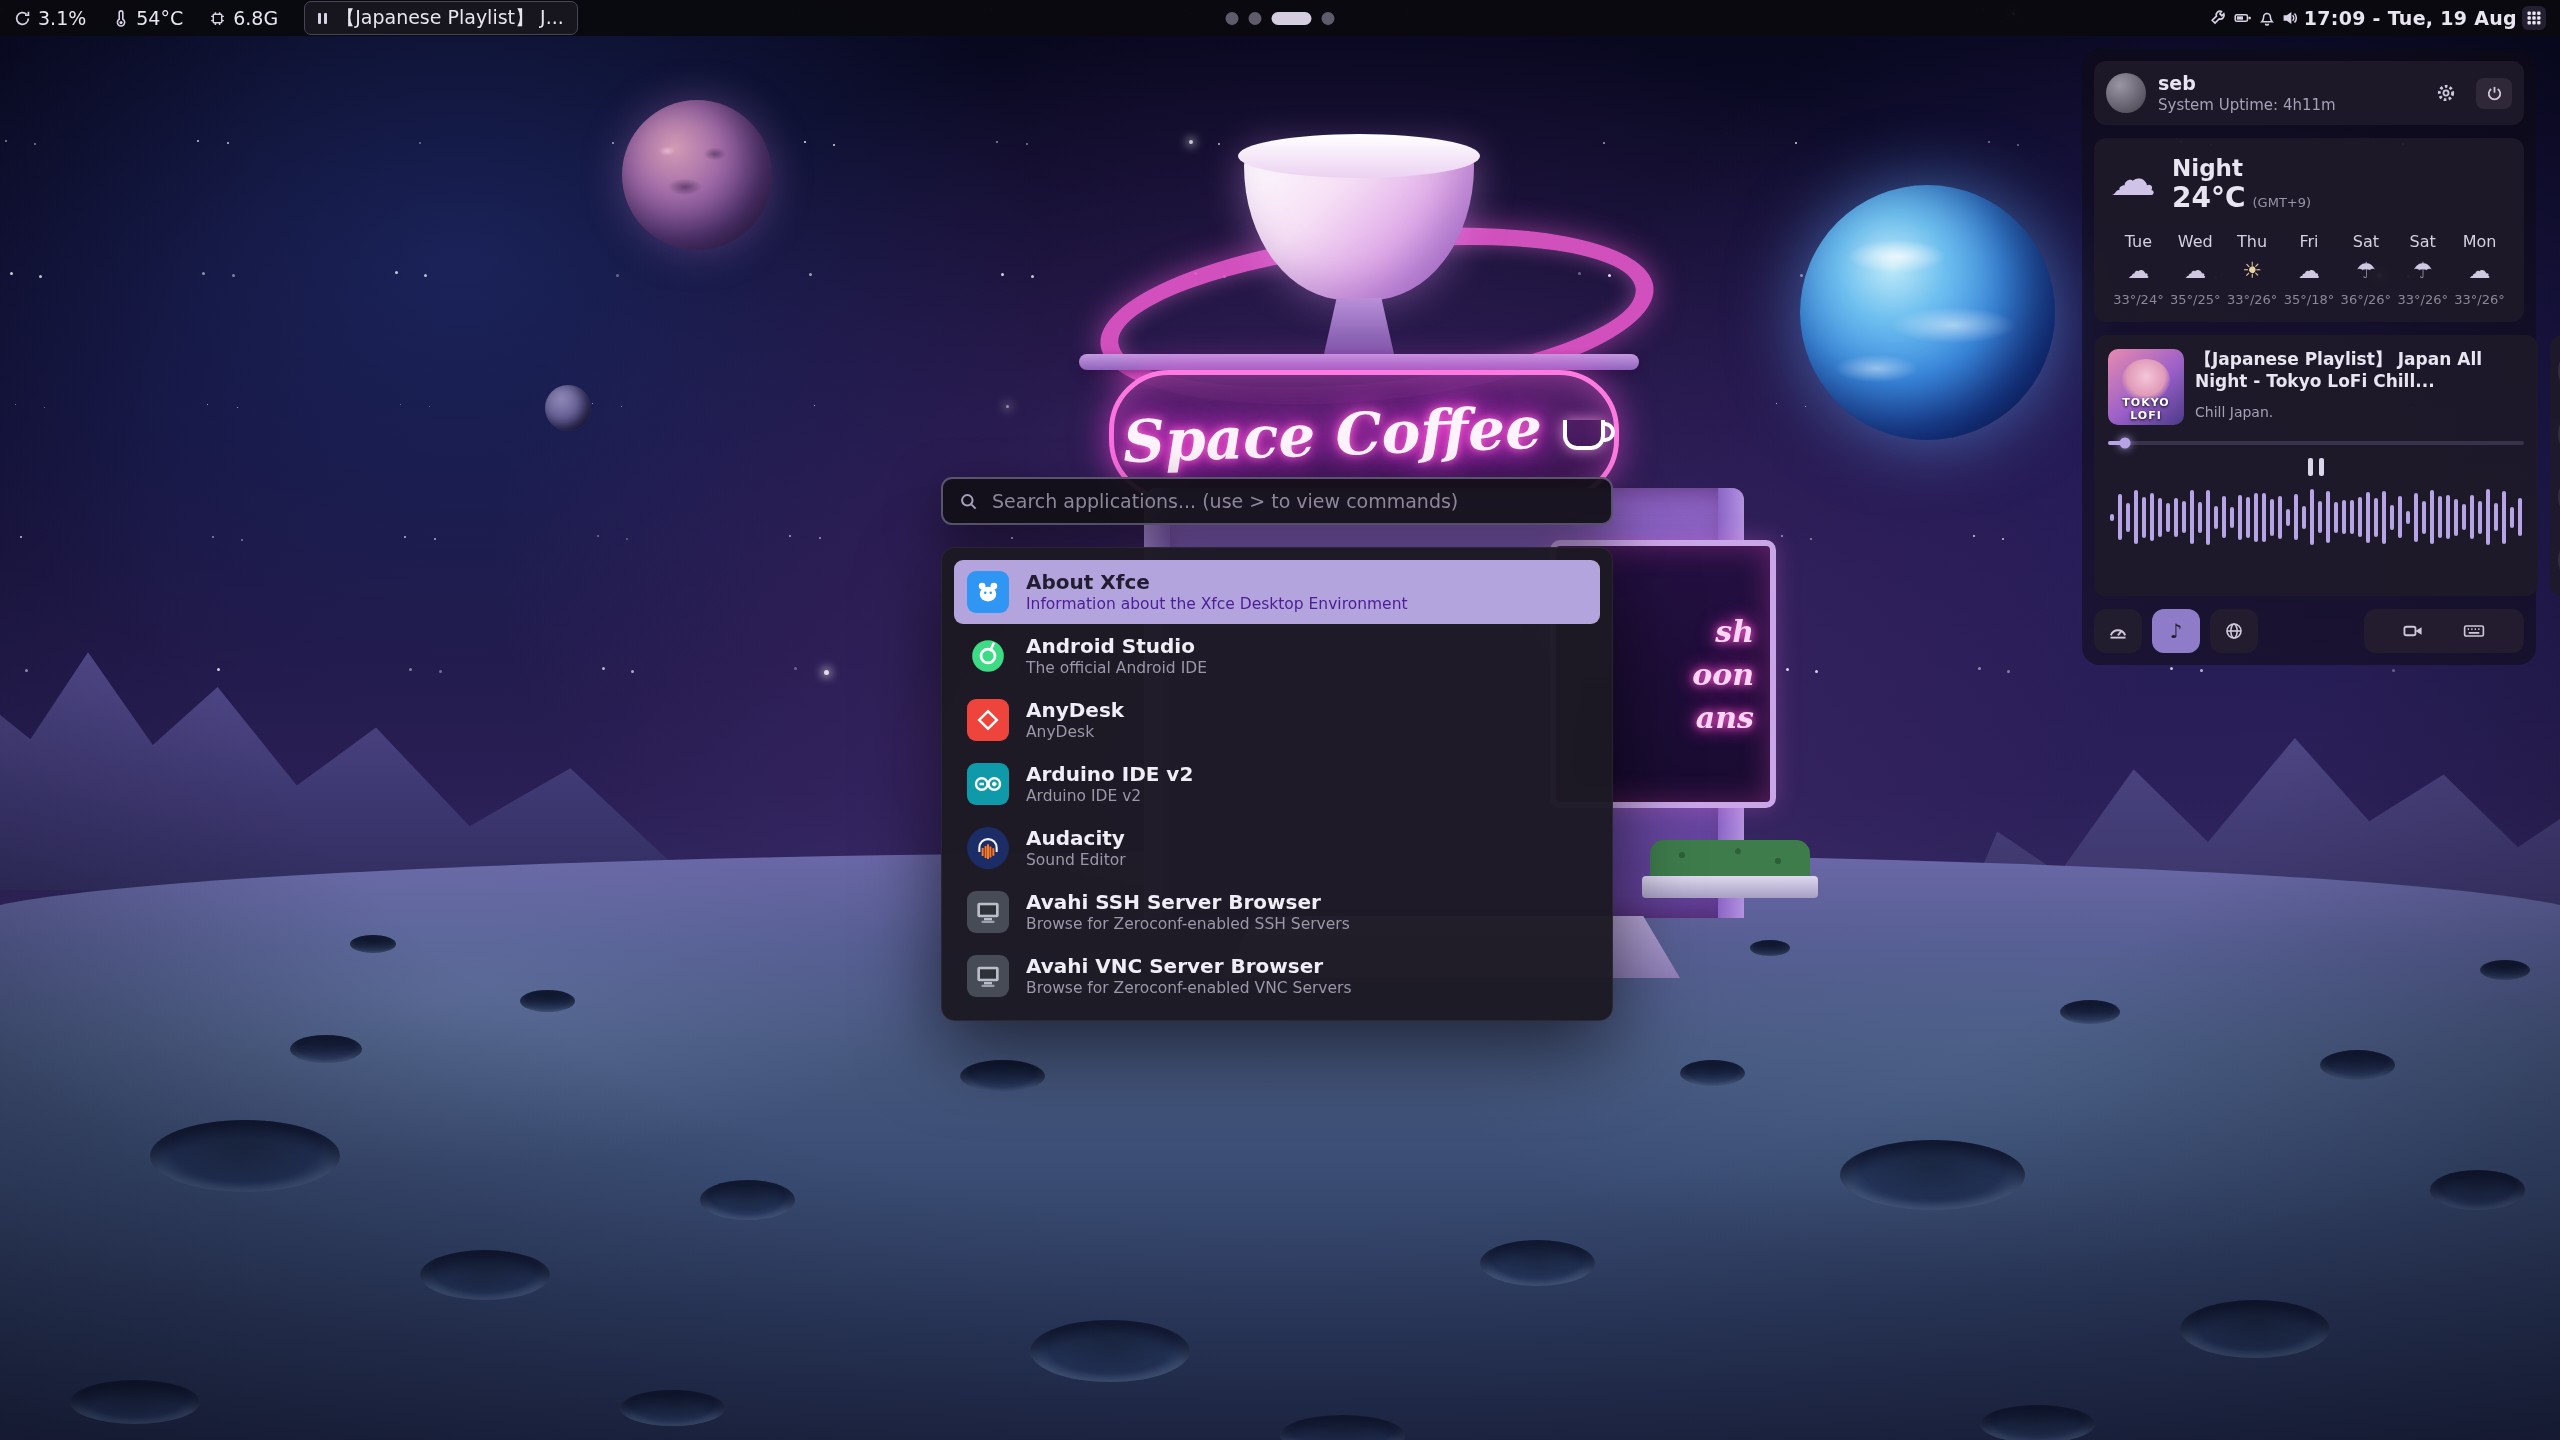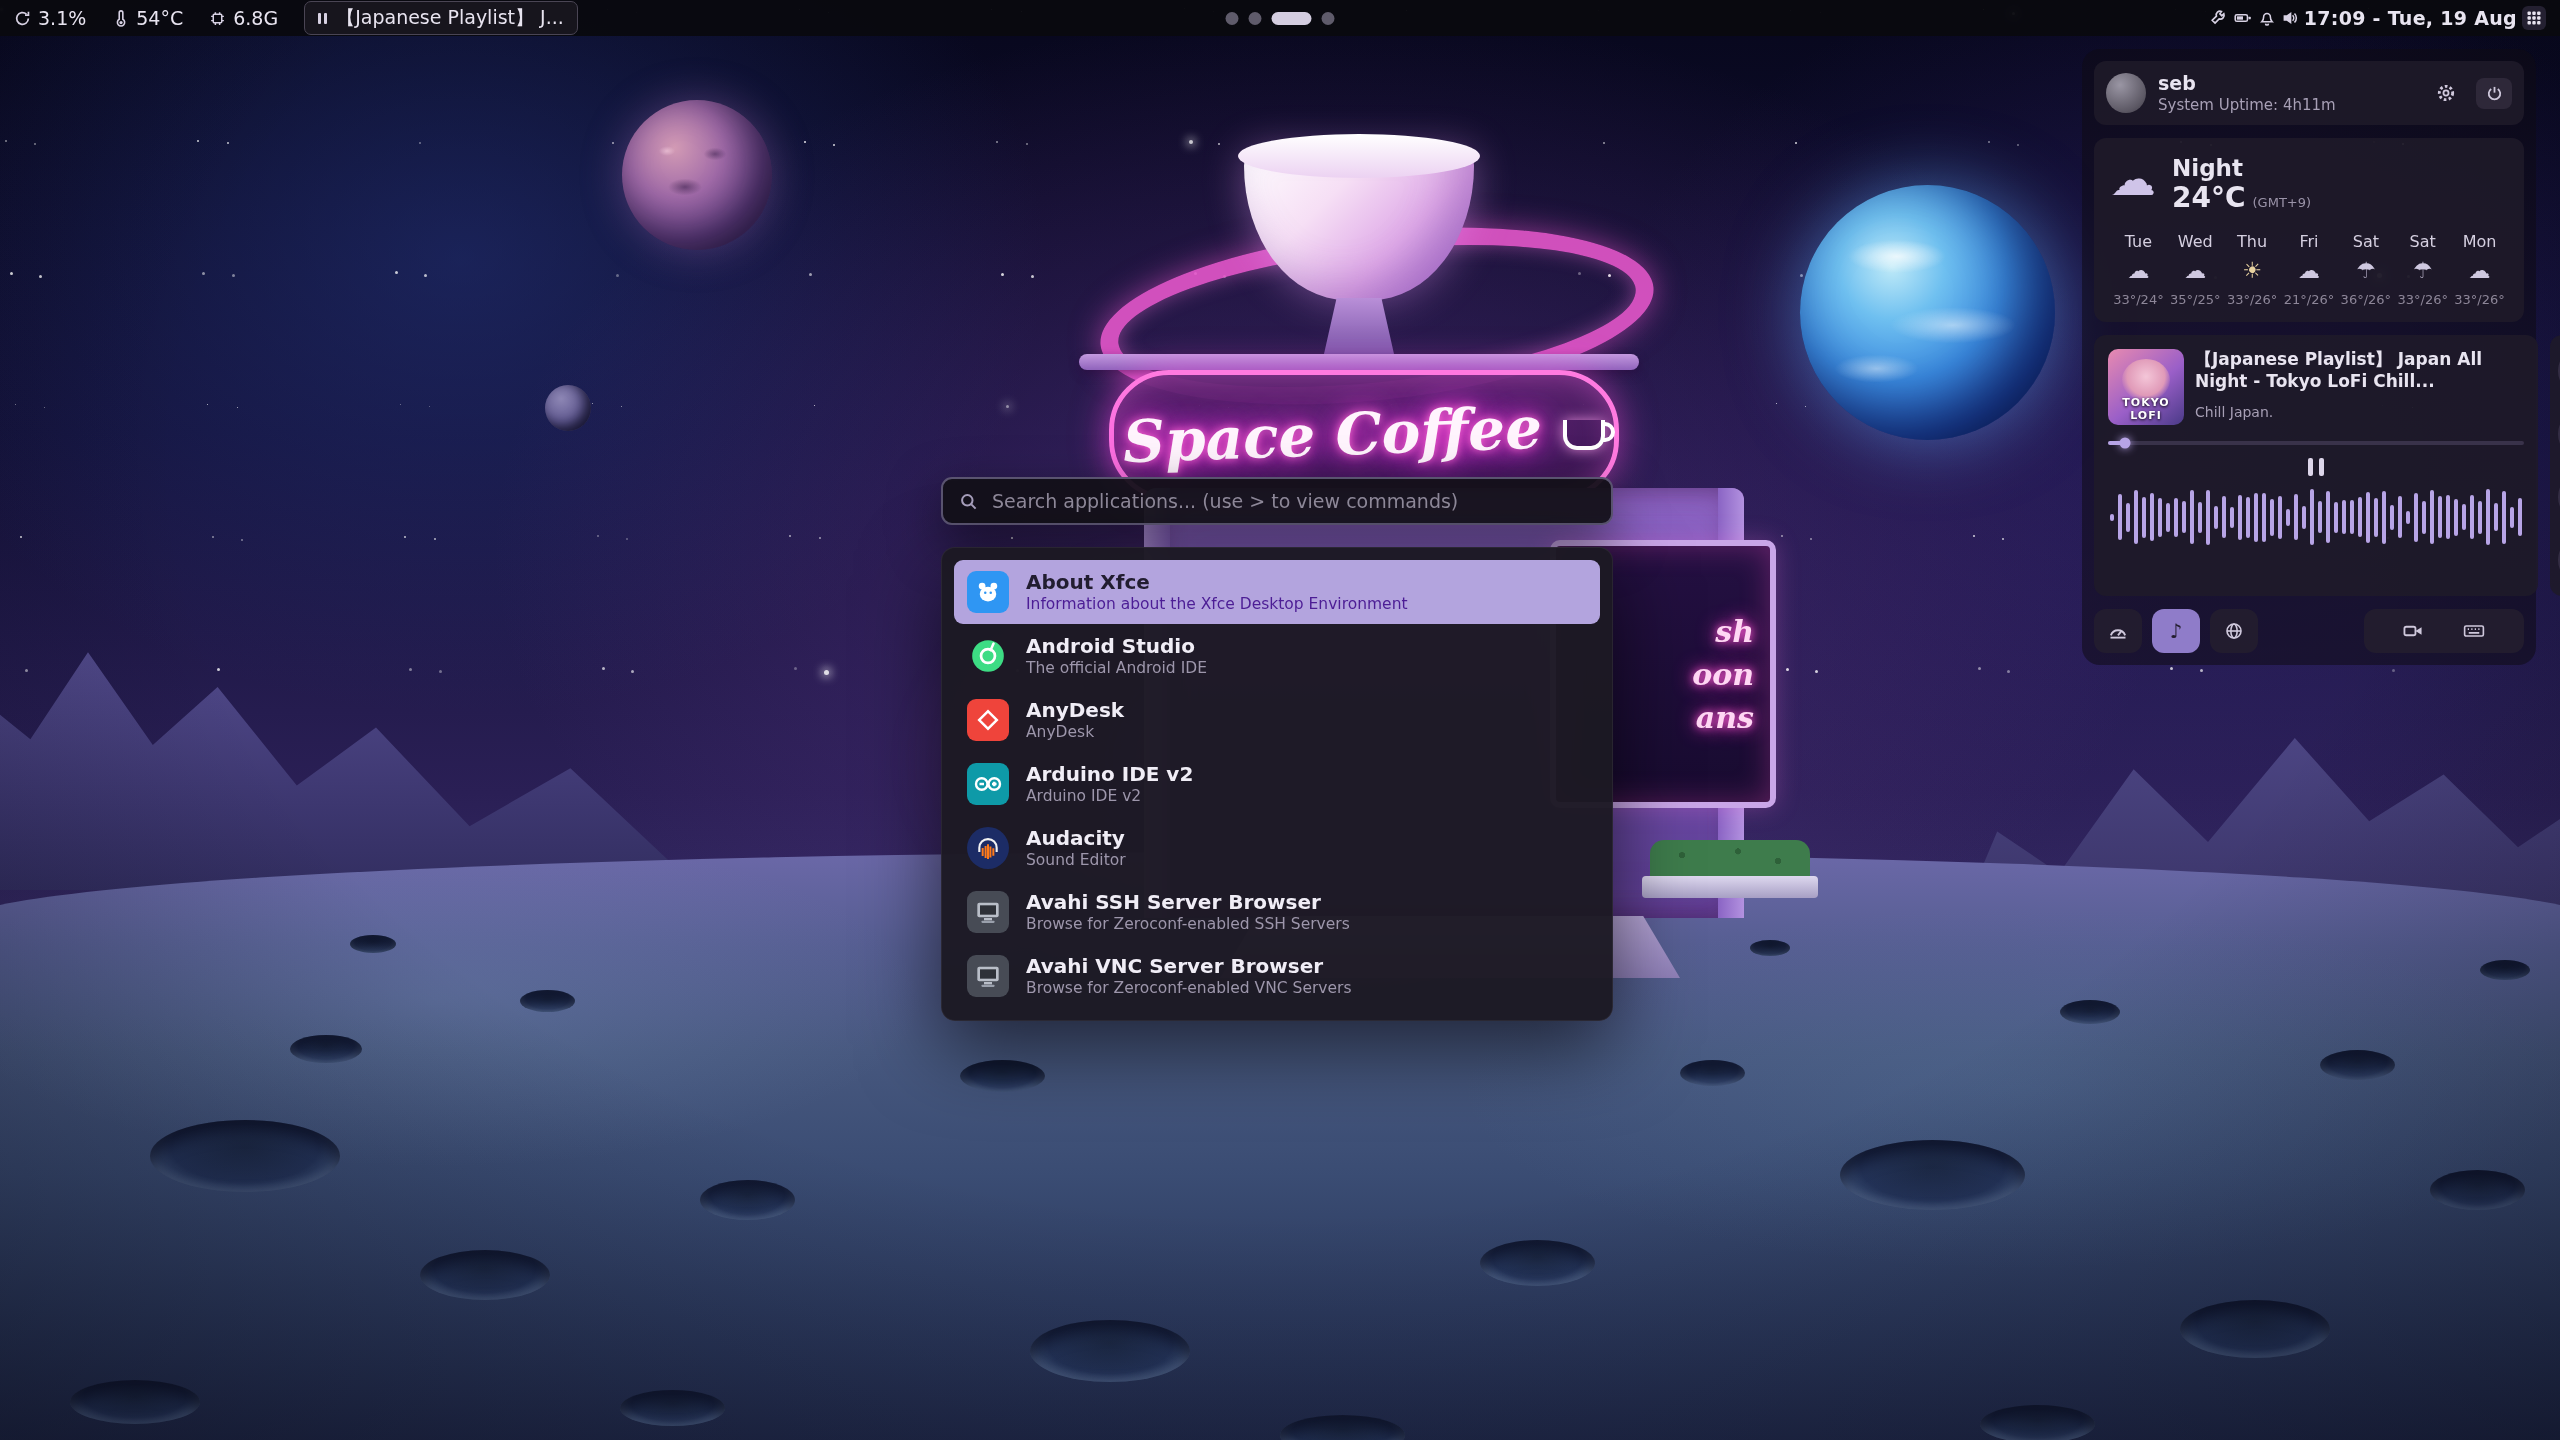--- a/index.html
+++ b/index.html
@@ -648,21 +648,21 @@
           <span class="f-temps">35°/25°</span>
         </div>
         <div>
           <span class="f-day">Thu</span>
           <span class="wicon" data-icon="sun"></span>
           <span class="f-temps">33°/26°</span>
         </div>
         <div>
           <span class="f-day">Fri</span>
           <span class="wicon" data-icon="cloud"></span>
-          <span class="f-temps">21°/26°</span>
+          <span class="f-temps">35°/18°</span>
         </div>
         <div>
           <span class="f-day">Sat</span>
           <span class="wicon" data-icon="umbrella"></span>
           <span class="f-temps">36°/26°</span>
         </div>
         <div>
           <span class="f-day">Sat</span>
           <span class="wicon" data-icon="umbrella"></span>
           <span class="f-temps">33°/26°</span>

